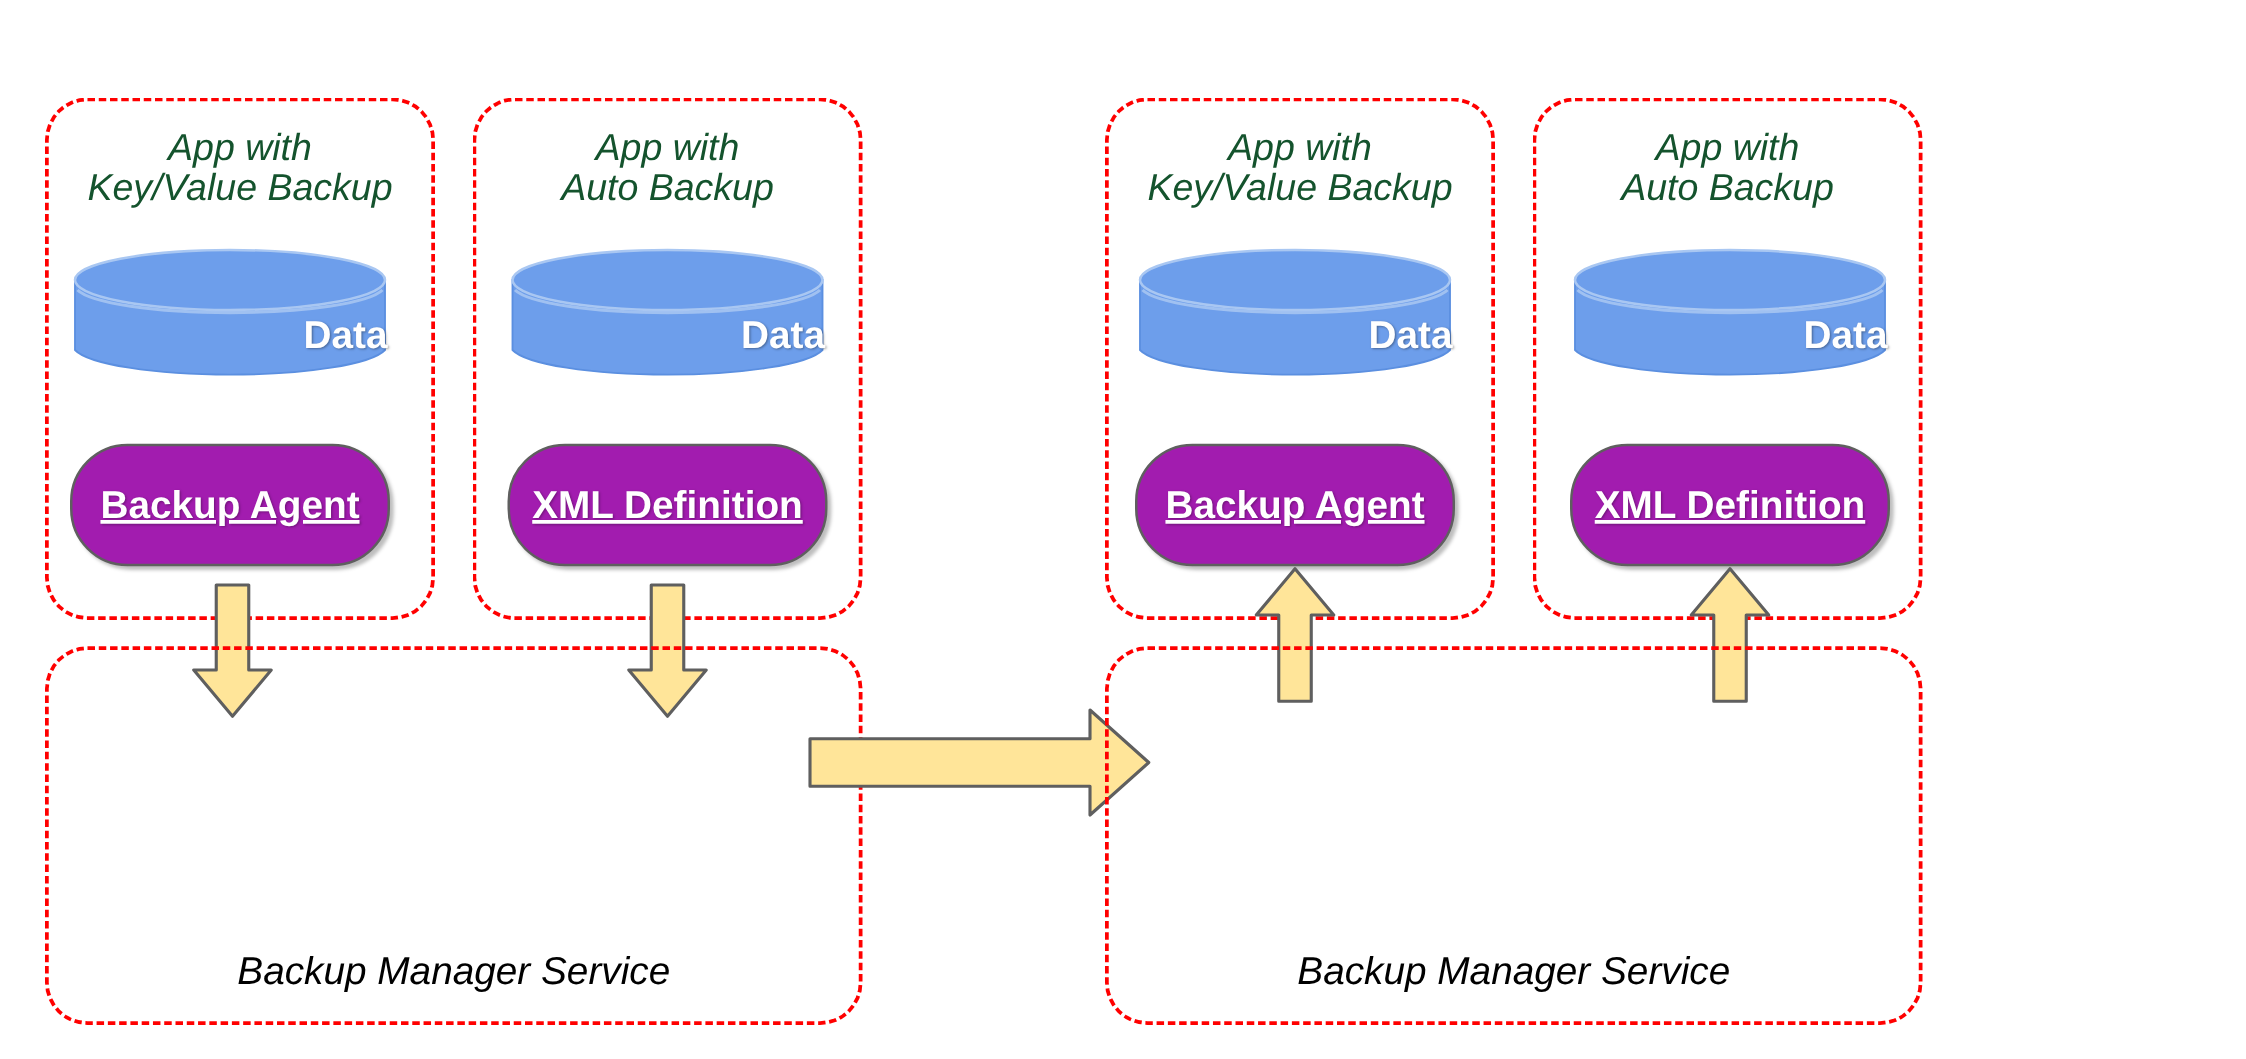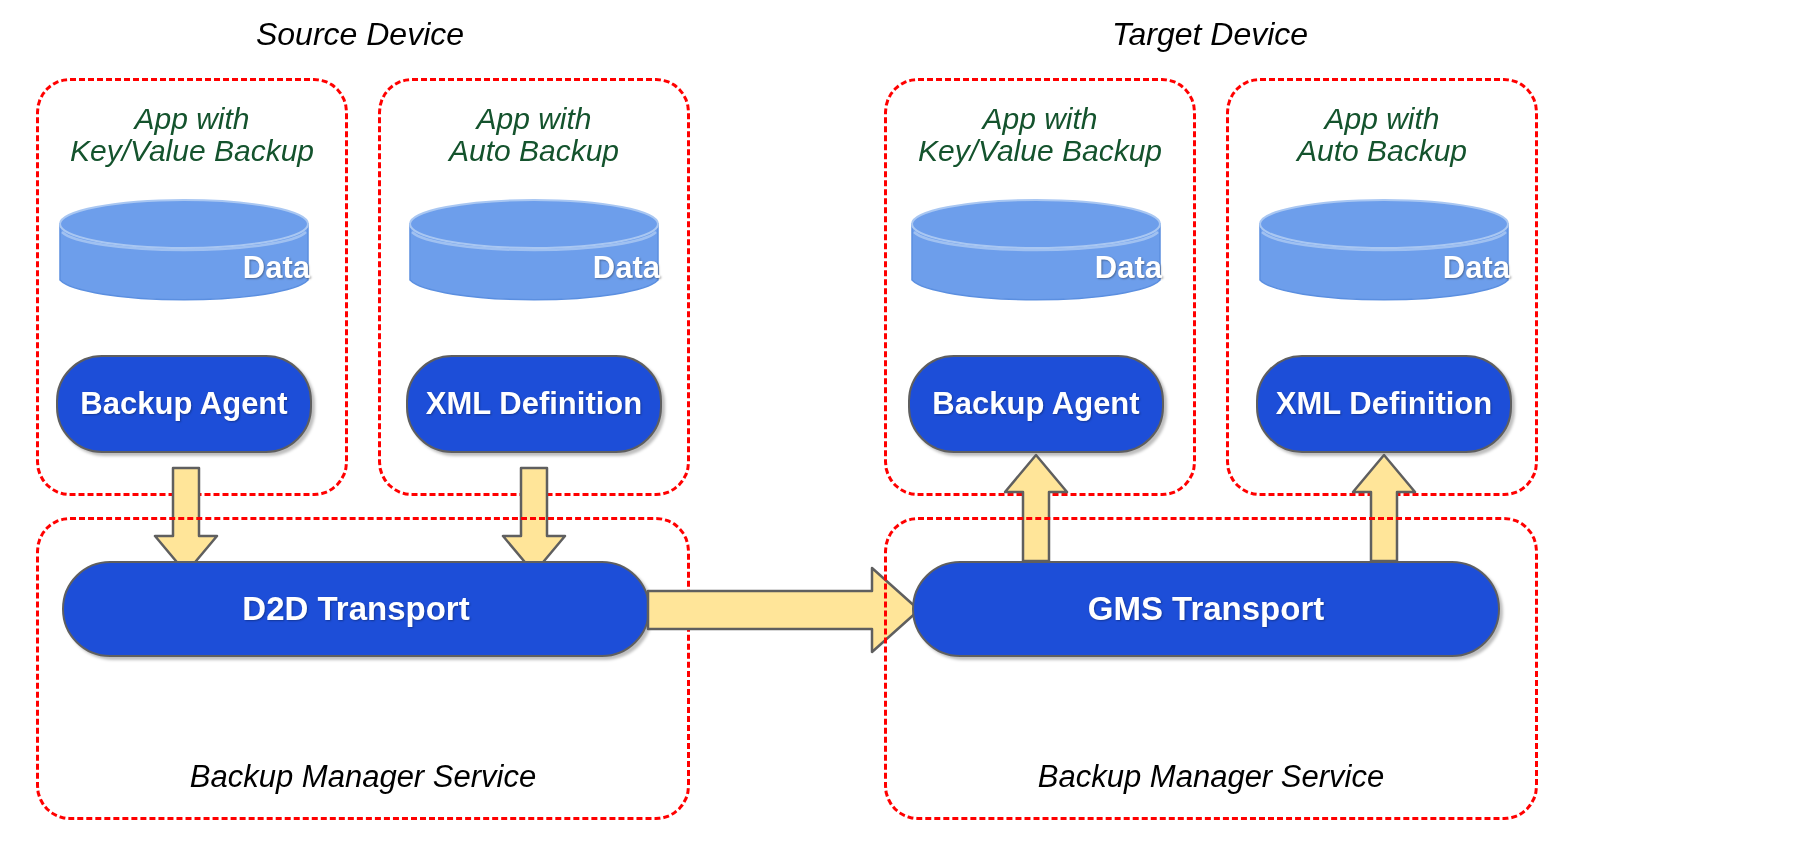--- a/index.html
+++ b/index.html
@@ -78,47 +78,46 @@
     color: #ffffff;
     font-weight: bold;
     font-size: 31px;
     text-shadow: 1px 1px 2px rgba(0,0,0,0.35);
     font-family: "Liberation Sans", sans-serif;
   }
 
   
   .pill {
     position: absolute;
-    background: #1d4ed8;
+    background: #a21caf;
     border: 2px solid #5f5f5f;
     border-radius: 46px;
     box-sizing: border-box;
     display: flex;
     align-items: center;
     justify-content: center;
     color: #ffffff;
     font-weight: bold;
     box-shadow: 3px 3px 3px rgba(0,0,0,0.26);
     font-family: "Liberation Sans", sans-serif;
+    text-decoration: underline;
   }
   .pill.small { font-size: 31px; }
   .pill.wide  { font-size: 33px; border-radius: 55px; }
   .pill span { text-shadow: 1px 1px 2px rgba(0,0,0,0.30); }
 
   
   .arrow { position: absolute; }
   .arrow svg { display:block; width:100%; height:100%; }
 </style>
 </head>
 <body>
 
 <div id="canvas">
 
-  <div class="device-title" style="left:160px; top:16px; width:400px;">Source Device</div>
-  <div class="device-title" style="left:1010px; top:16px; width:400px;">Target Device</div>
 
   <div class="dashed-box" style="left:36px; top:78px; width:312px; height:418px;">
     <div class="app-label">
       <span>App with</span><br>
       <span>Key/Value Backup</span>
     </div>
   </div>
 
   <div class="cylinder" style="left:58px; top:198px;">
     <svg class="cyl-svg" viewBox="0 0 252 108" preserveAspectRatio="none">
@@ -162,23 +161,20 @@
   <div class="arrow" style="left:500px; top:466px; width:68px; height:110px;">
     <svg viewBox="0 0 68 110" preserveAspectRatio="none">
       <path d="M21,2 L47,2 L47,70 L65,70 L34,107 L3,70 L21,70 Z" fill="#ffe599" stroke="#5f5f5f" stroke-width="2.5" stroke-linejoin="round"></path>
     </svg>
   </div>
 
   <div class="dashed-box" style="left:36px; top:517px; width:654px; height:303px;">
     <div class="service-label">Backup Manager Service</div>
   </div>
 
-  <div class="pill wide" style="left:62px; top:561px; width:588px; height:96px;">
-    <span>D2D Transport</span>
-  </div>
 
   <div class="arrow" style="left:646px; top:565px; width:276px; height:90px;">
     <svg viewBox="0 0 276 90" preserveAspectRatio="none">
       <path d="M2,26 L226,26 L226,3 L273,45 L226,87 L226,64 L2,64 Z" fill="#ffe599" stroke="#5f5f5f" stroke-width="2.5" stroke-linejoin="round"></path>
     </svg>
   </div>
 
   <div class="dashed-box" style="left:884px; top:78px; width:312px; height:418px;">
     <div class="app-label">
       <span>App with</span><br>
@@ -228,17 +224,14 @@
   <div class="arrow" style="left:1350px; top:452px; width:68px; height:112px;">
     <svg viewBox="0 0 68 112" preserveAspectRatio="none">
       <path d="M34,3 L65,40 L47,40 L47,109 L21,109 L21,40 L3,40 Z" fill="#ffe599" stroke="#5f5f5f" stroke-width="2.5" stroke-linejoin="round"></path>
     </svg>
   </div>
 
   <div class="dashed-box" style="left:884px; top:517px; width:654px; height:303px;">
     <div class="service-label">Backup Manager Service</div>
   </div>
 
-  <div class="pill wide" style="left:912px; top:561px; width:588px; height:96px;">
-    <span>GMS Transport</span>
-  </div>
 
 </div>
 
 </body></html>

